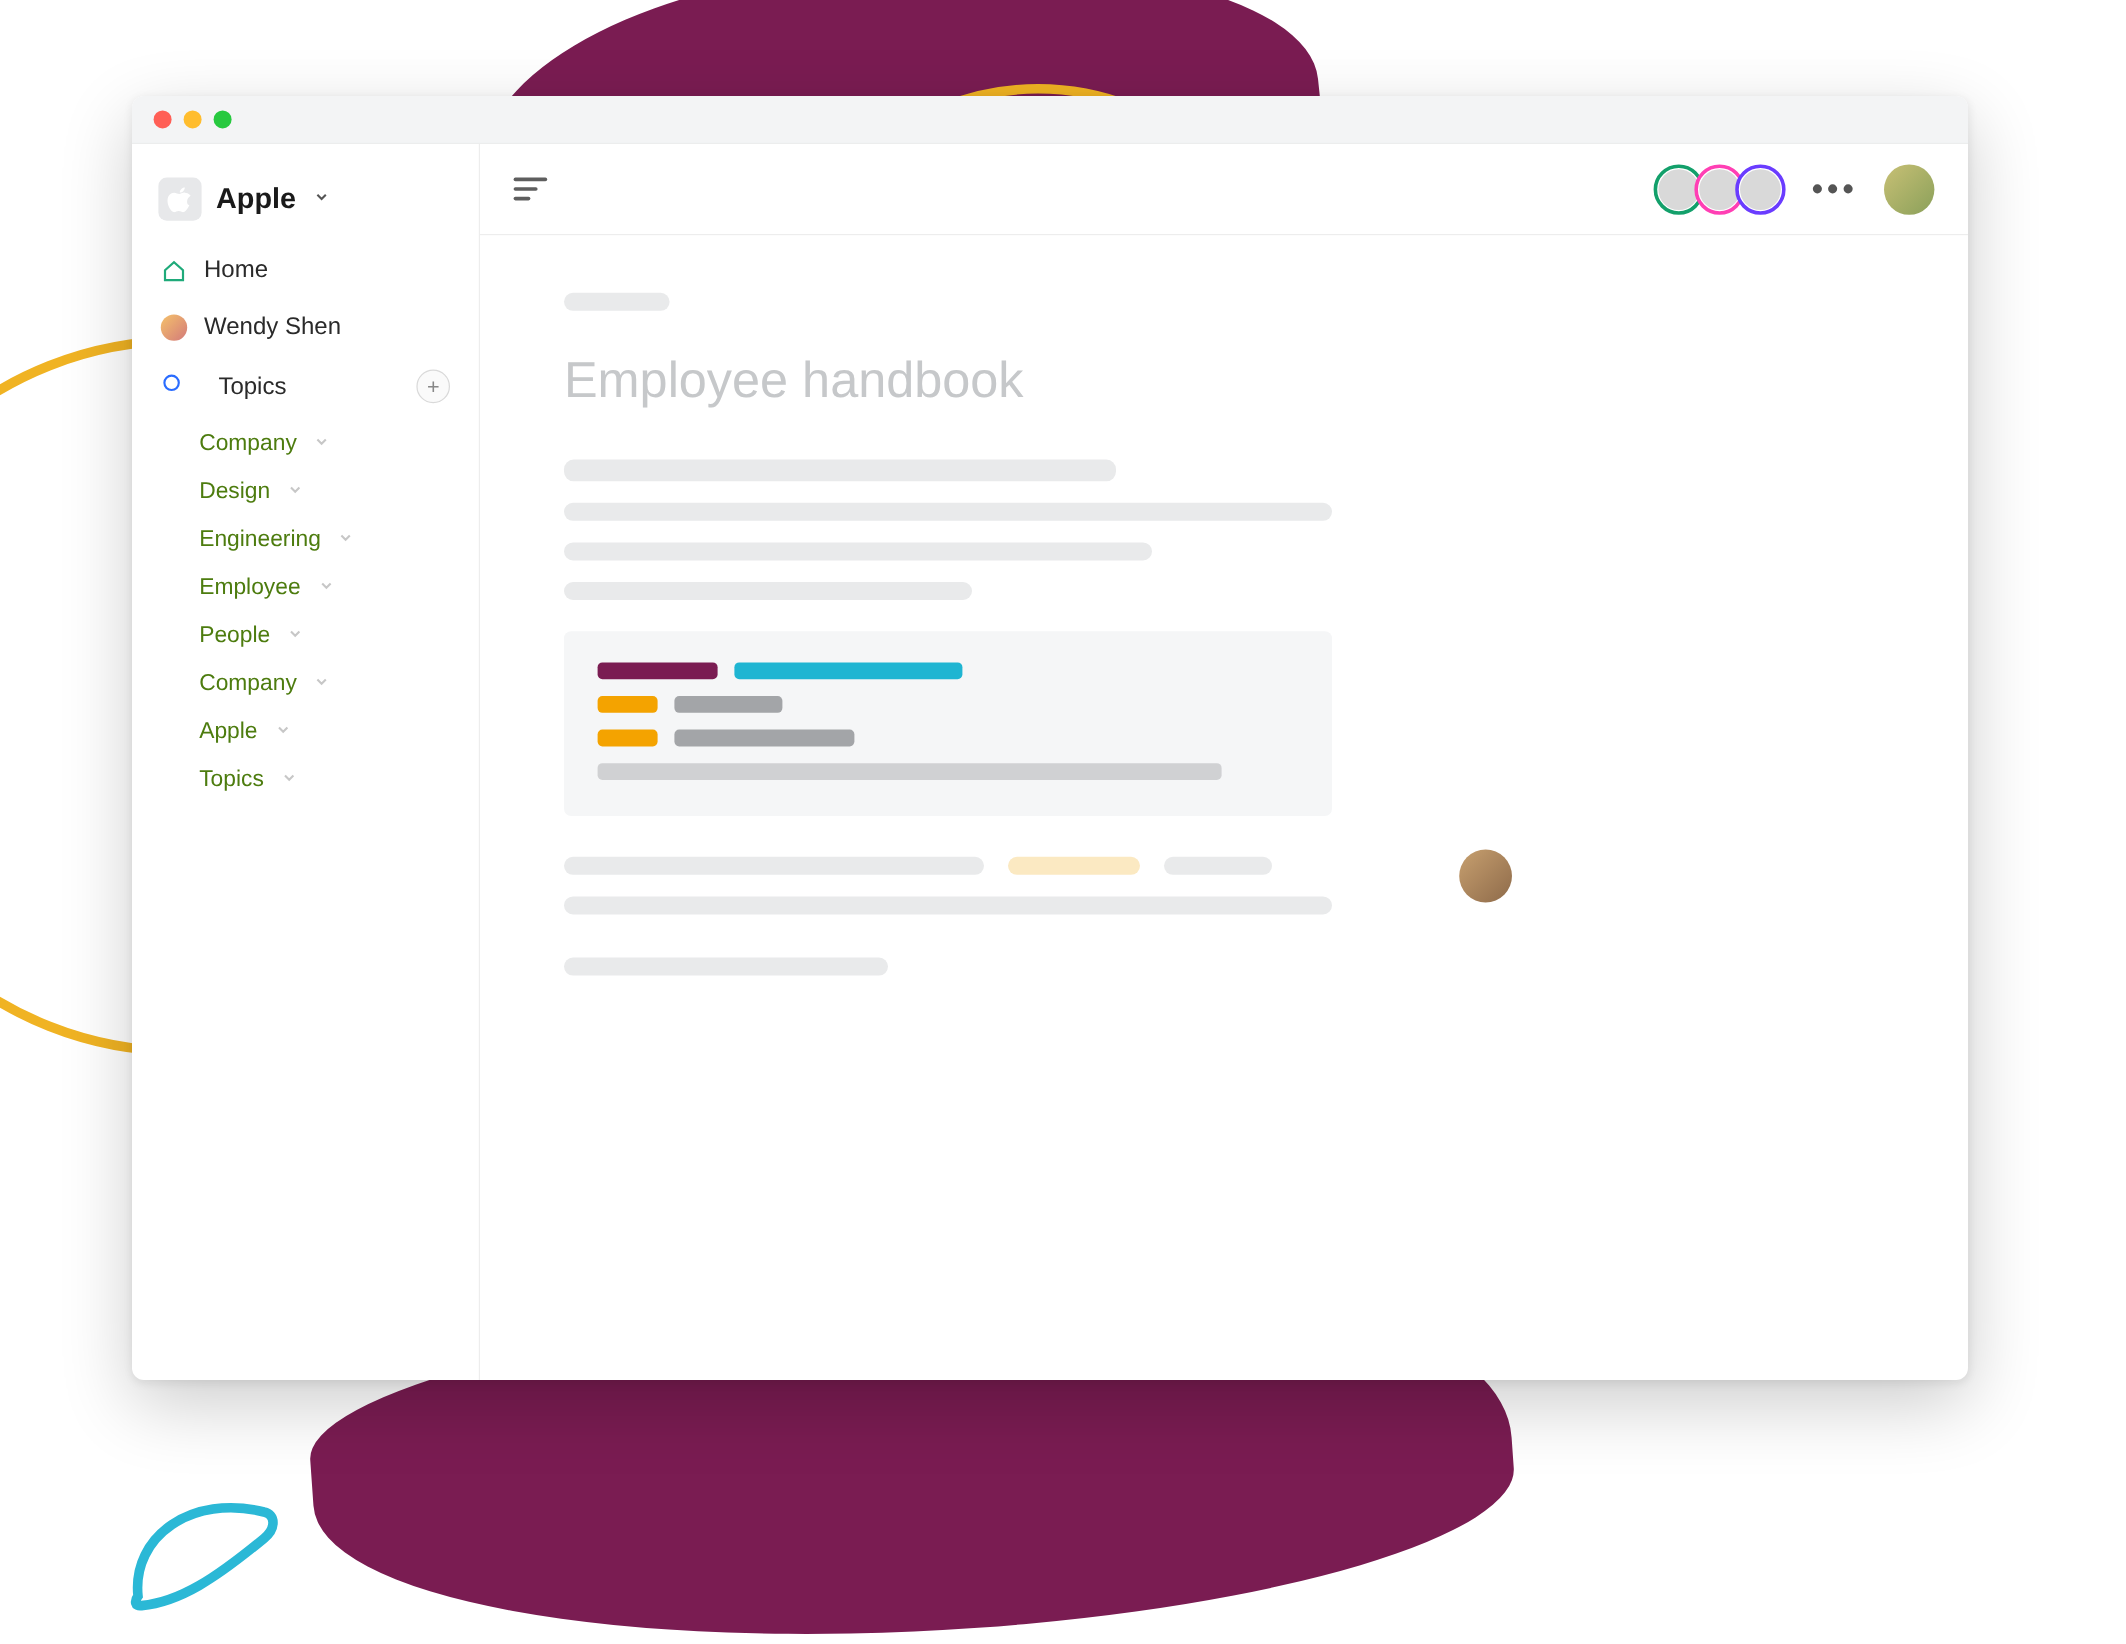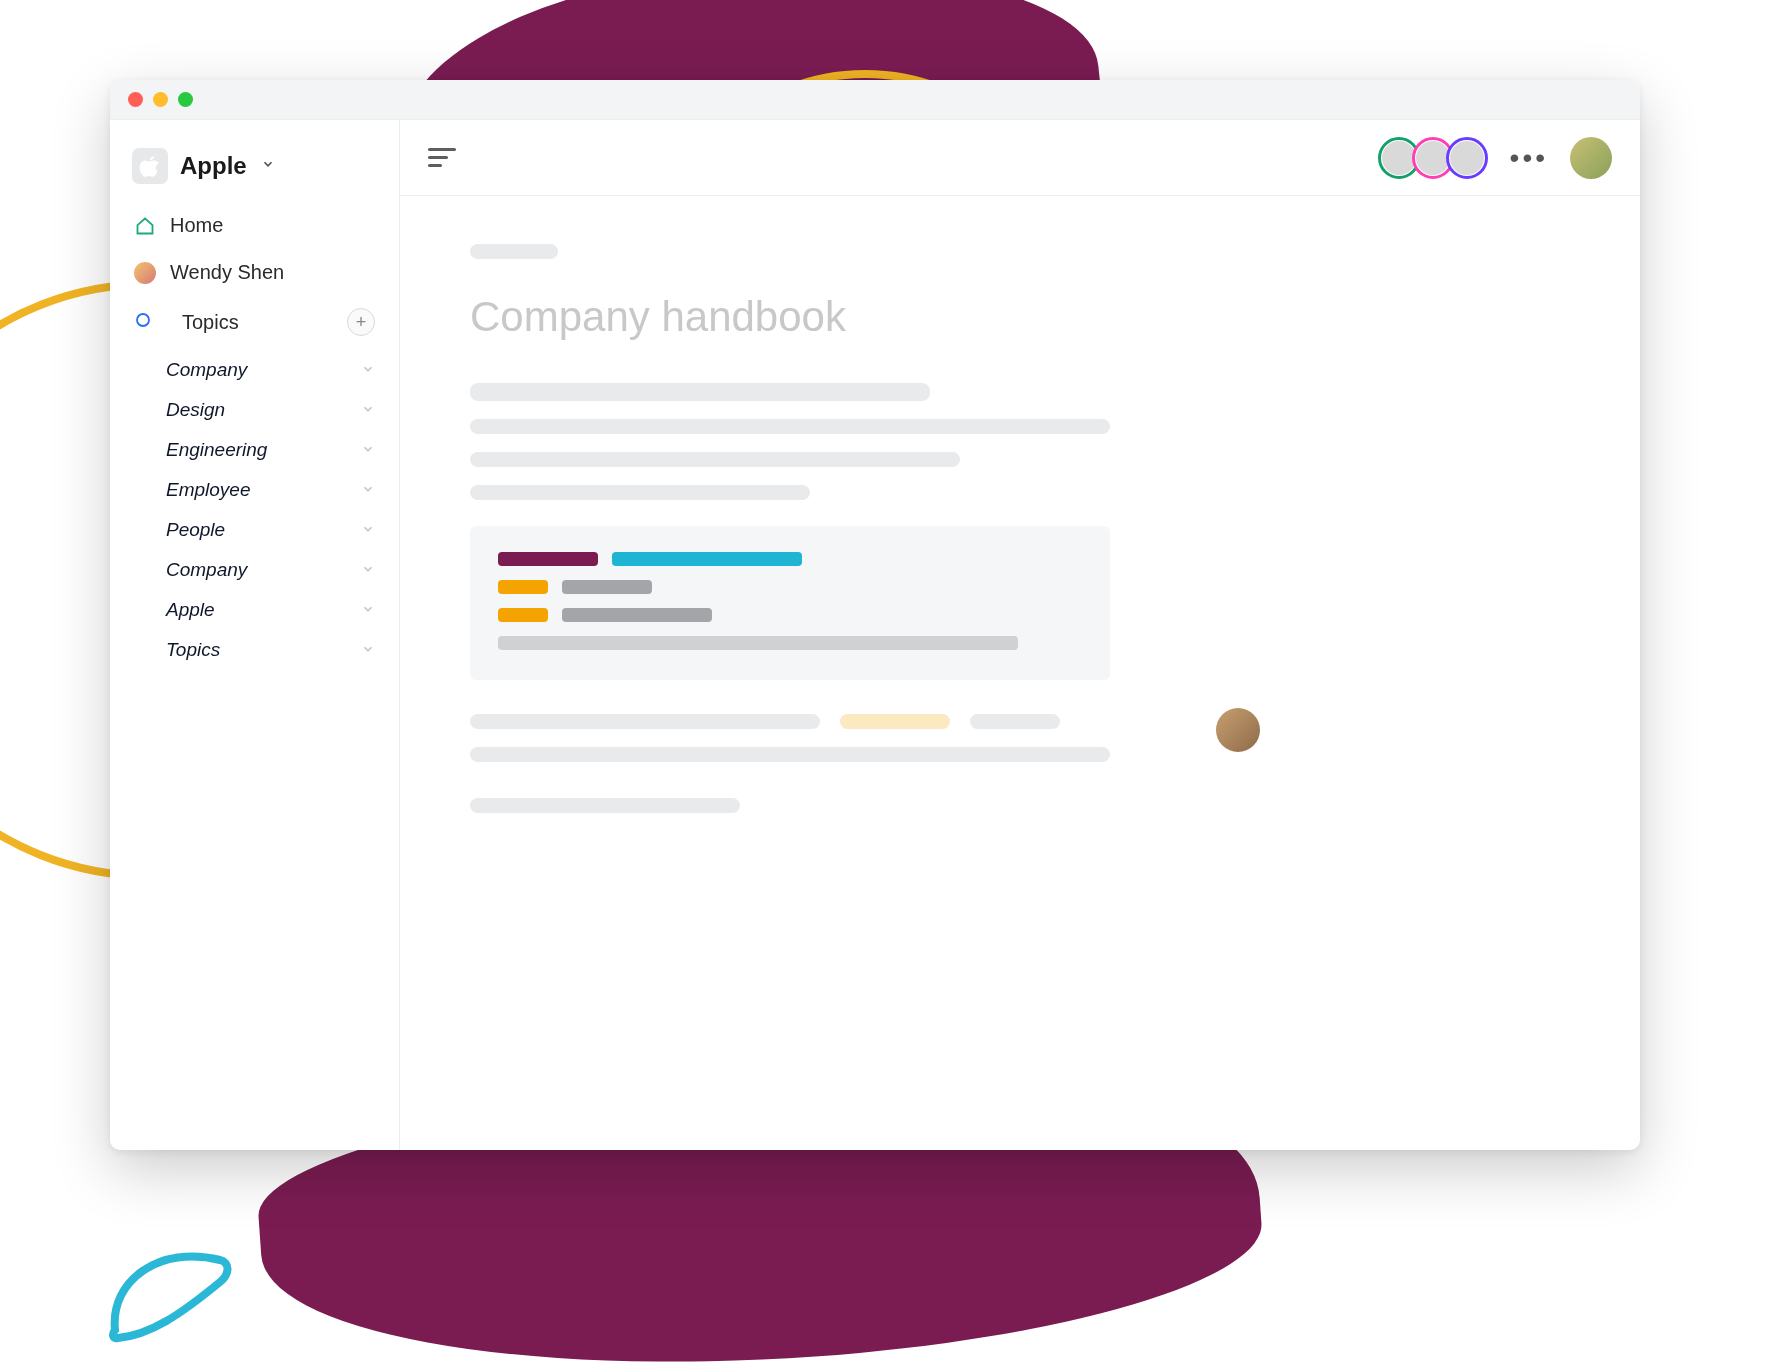--- a/index.html
+++ b/index.html
@@ -127,21 +127,21 @@
     .topics-header { justify-content: space-between; }
     .topics-left { display:flex; align-items:flex-end; gap:30px; }
     .plus-btn {
       width: 28px; height: 28px; border-radius: 50%;
       border: 1px solid #d9d9d9; background: #fafafa;
       display:flex; align-items:center; justify-content:center;
       color:#888; cursor:pointer;
       font-size: 18px;
     }
     .sublist { display:flex; flex-direction: column; margin-left: 34px; }
-    .subitem { justify-content: space-between; color:#0f172a; font-size: 19px; padding: 9px 6px 9px 4px; font-style: italic; }
+    .subitem { color:#4d7c0f; font-size: 19px; padding: 9px 6px 9px 4px; }
     .subitem .chev { color:#c7c7c7; }
 
     .avatar-sm {
       width: 22px; height: 22px; border-radius: 50%;
       background: linear-gradient(135deg,#f5c26b,#d37a7a);
       flex-shrink: 0;
     }
 
     
     .main {
@@ -380,21 +380,21 @@
           <div class="dots">
             <span>•••</span>
           </div>
           <div class="me-avatar"></div>
         </div>
       </div>
 
       <div class="doc">
         <div class="doc-inner">
           <div class="bar w90p"></div>
-          <h1 class="doc-title">Company handbook</h1>
+          <h1 class="doc-title">Employee handbook</h1>
 
           <div class="bar w460"></div>
           <div class="bar w700"></div>
           <div class="bar w620"></div>
           <div class="bar w340"></div>
 
           <div class="codeblock">
             <div class="code-line">
               <span class="chip purple"></span>
               <span class="chip cyan"></span>

